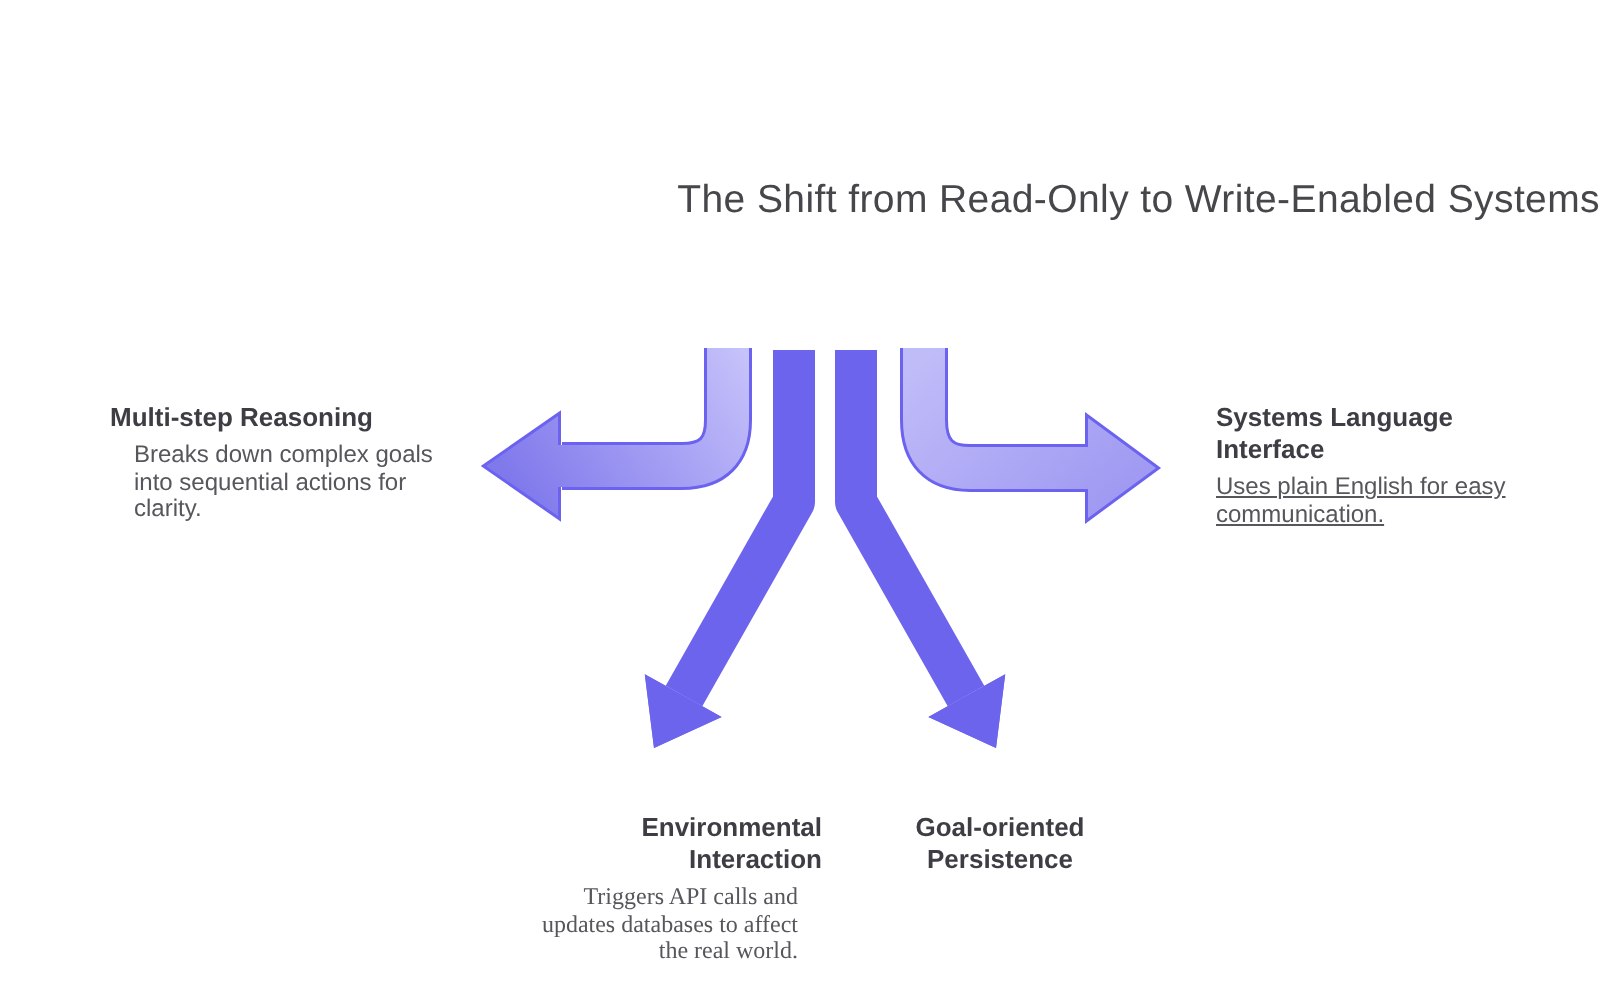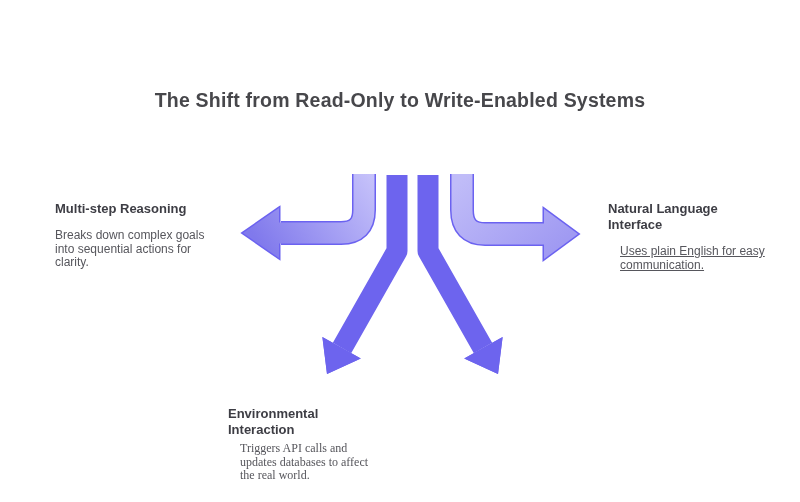--- a/index.html
+++ b/index.html
@@ -19,63 +19,63 @@
     position: absolute;
     inset: 0;
     width: 800px;
     height: 502px;
   }
   .diagram-title {
     position: absolute;
     top: 89px;
     left: 0;
     right: 0;
-    text-align: center;
+    text-align: right;
     font-size: 19.5px;
-    font-weight: bold;
+    font-weight: normal;
     letter-spacing: 0.2px;
     color: #47474b;
   }
   .feature {
     position: absolute;
     font-size: 12px;
     line-height: 13.5px;
     color: #56565c;
   }
   .feature .heading {
     font-weight: bold;
     font-size: 13px;
     line-height: 16px;
     color: #3d3d44;
     margin: 0 0 4px 0;
   }
-  .feature .body { margin: 12px; }
+  .feature .body { margin: 0; }
 
   .feature-left {
     top: 201px;
     right: 575px;
     width: 170px;
     text-align: left;
   }
   .feature-left .body { max-width: 158px; margin-left: auto; }
 
   .feature-right {
     top: 201px;
     left: 608px;
     width: 170px;
     text-align: left;
   }
   .feature-right .heading { max-width: 122px; }
   .feature-right .body { max-width: 158px; text-decoration: underline; }
 
   .feature-bottom-left {
     top: 406px;
-    left: 228px;
+    left: 251px;
     width: 160px;
-    text-align: left;
+    text-align: right;
   }
   .feature-bottom-left .body { max-width: 136px; margin: 0 auto; font-family: Liberation Serif, serif; }
 
   .feature-bottom-right {
     top: 406px;
     left: 420px;
     width: 160px;
     text-align: center;
   }
   .feature-bottom-right .body { max-width: 132px; margin: 0 auto; }
@@ -125,25 +125,26 @@
   </svg>
 
   <div class="diagram-title">The Shift from Read-Only to Write-Enabled Systems</div>
 
   <div class="feature feature-left">
     <div class="heading">Multi-step Reasoning</div>
     <div class="body">Breaks down complex goals into sequential actions for clarity.</div>
   </div>
 
   <div class="feature feature-right">
-    <div class="heading">Natural Language Interface</div>
+    <div class="heading">Systems Language Interface</div>
     <div class="body">Uses plain English for easy communication.</div>
   </div>
 
   <div class="feature feature-bottom-left">
     <div class="heading">Environmental Interaction</div>
     <div class="body">Triggers API calls and updates databases to affect the real world.</div>
   </div>
 
   <div class="feature feature-bottom-right">
+    <div class="heading">Goal-oriented Persistence</div>
   </div>
 
 </div>
 
 </body></html>

